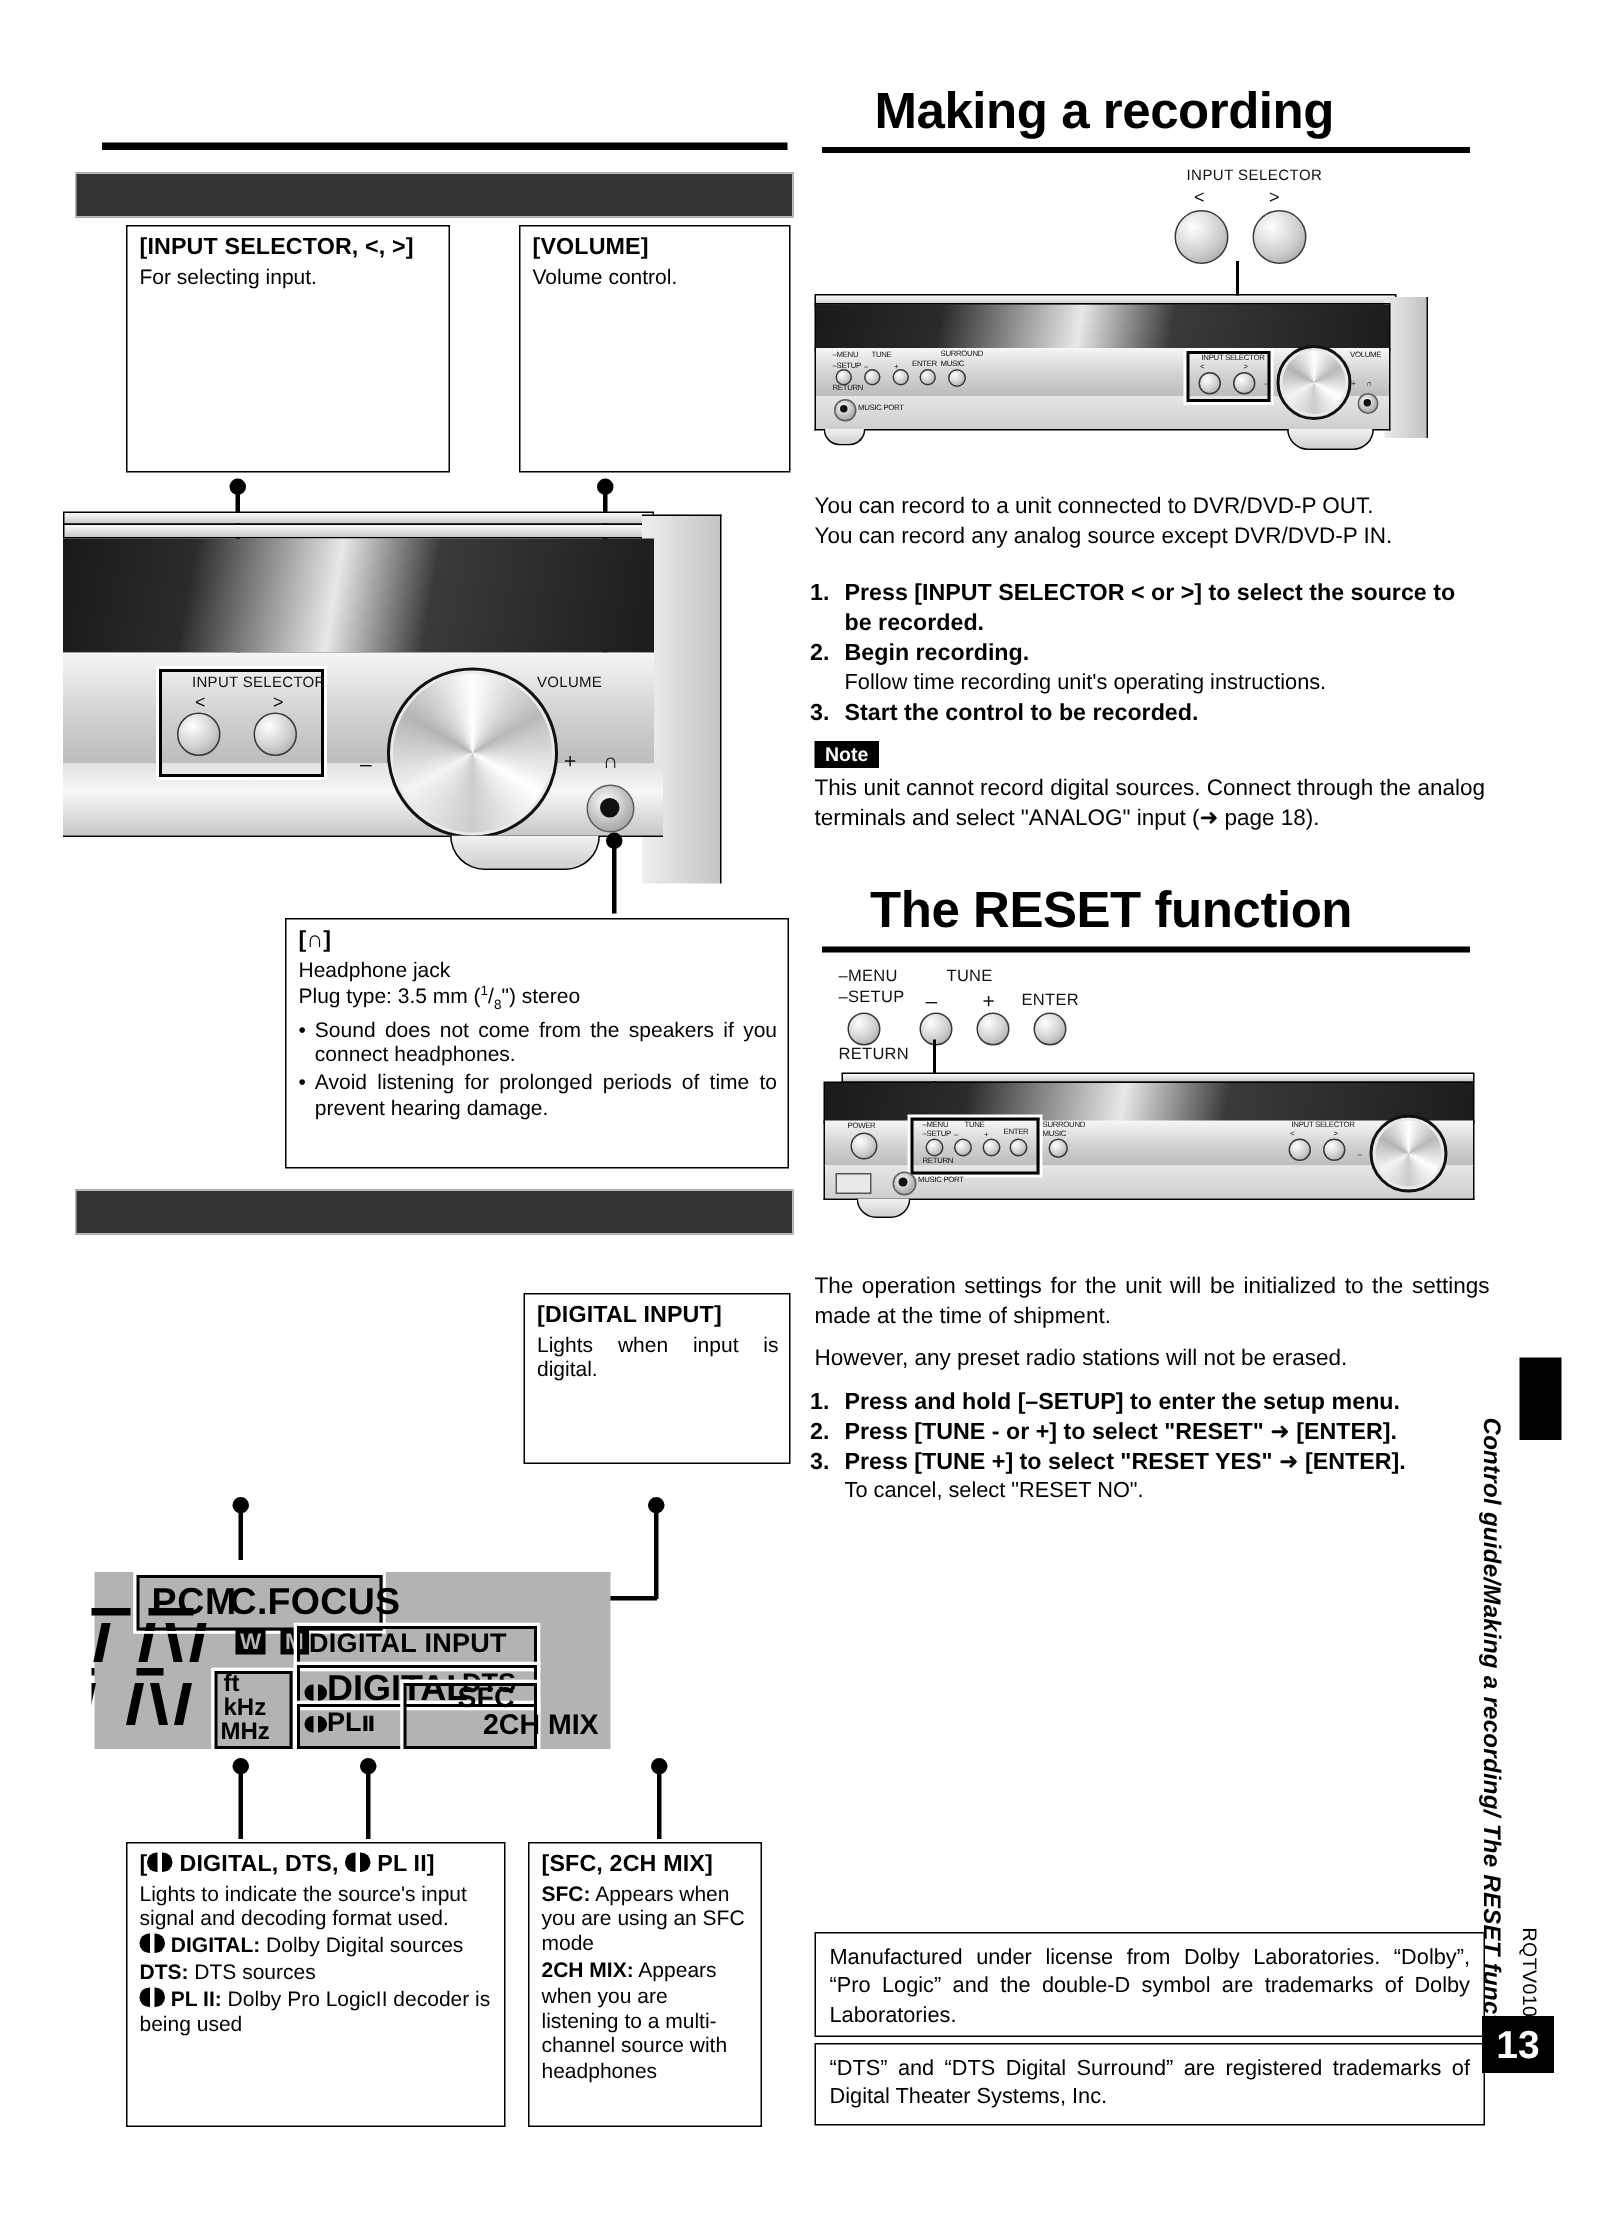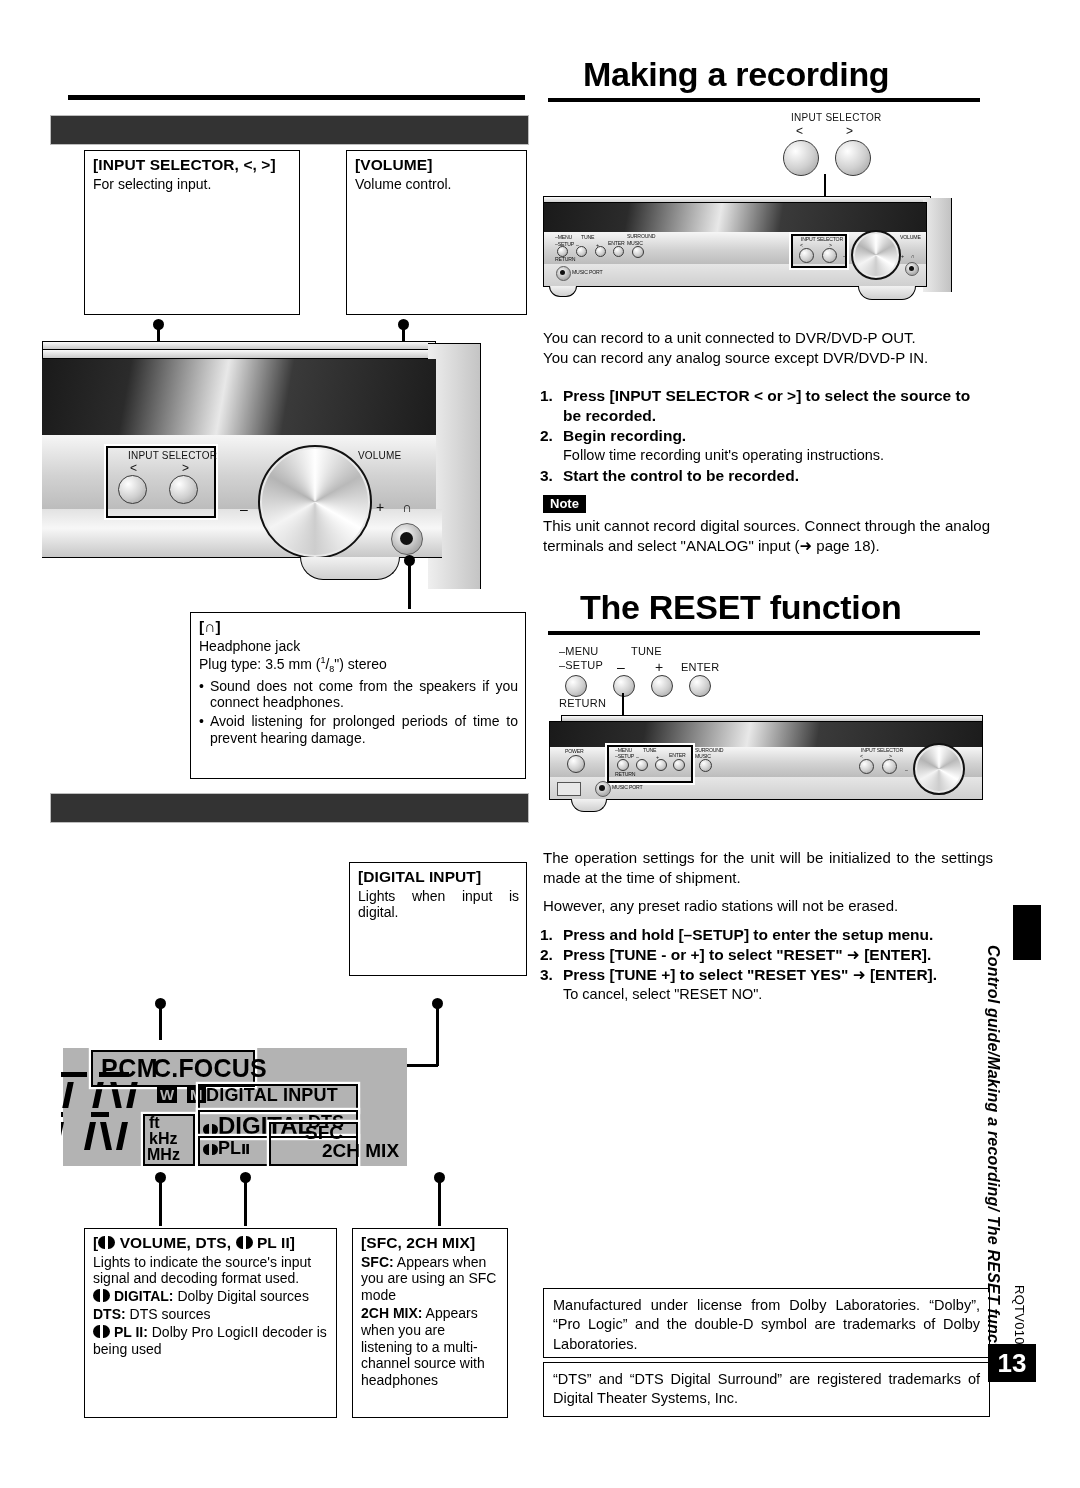--- a/index.html
+++ b/index.html
@@ -214,21 +214,21 @@
 
   <div class="dot" style="left:155px;top:1172px;"></div>
   <div class="lead" style="left:159px;top:1178px;width:2.5px;height:48px;"></div>
   <div class="dot" style="left:240px;top:1172px;"></div>
   <div class="lead" style="left:244px;top:1178px;width:2.5px;height:48px;"></div>
 
   <div class="dot" style="left:434px;top:1172px;"></div>
   <div class="lead" style="left:438px;top:1178px;width:2.5px;height:48px;"></div>
 
   <div class="callout" style="left:84px;top:1228px;width:253px;height:190px;">
-    <div class="hd"><span>[</span><span class="dbsym"></span><span> VOLUME, DTS, </span><span class="dbsym"></span><span> PL II]</span></div>
+    <div class="hd"><span>[</span><span class="dbsym"></span><span> DIGITAL, DTS, </span><span class="dbsym"></span><span> PL II]</span></div>
     <div class="bd">Lights to indicate the source's input signal and decoding format used.</div>
     <div class="bd"><span class="dbsym"></span><b> DIGITAL:</b><span> Dolby Digital sources</span></div>
     <div class="bd"><b>DTS:</b><span> DTS sources</span></div>
     <div class="bd"><span class="dbsym"></span><b> PL II:</b><span> Dolby Pro LogicII decoder is being used</span></div>
   </div>
 
   <div class="callout" style="left:352px;top:1228px;width:156px;height:190px;">
     <div class="hd">[SFC, 2CH MIX]</div>
     <div class="bd"><b>SFC:</b><span> Appears when you are using an SFC mode</span></div>
     <div class="bd"><b>2CH MIX:</b><span> Appears when you are listening to a multi-channel source with headphones</span></div>

